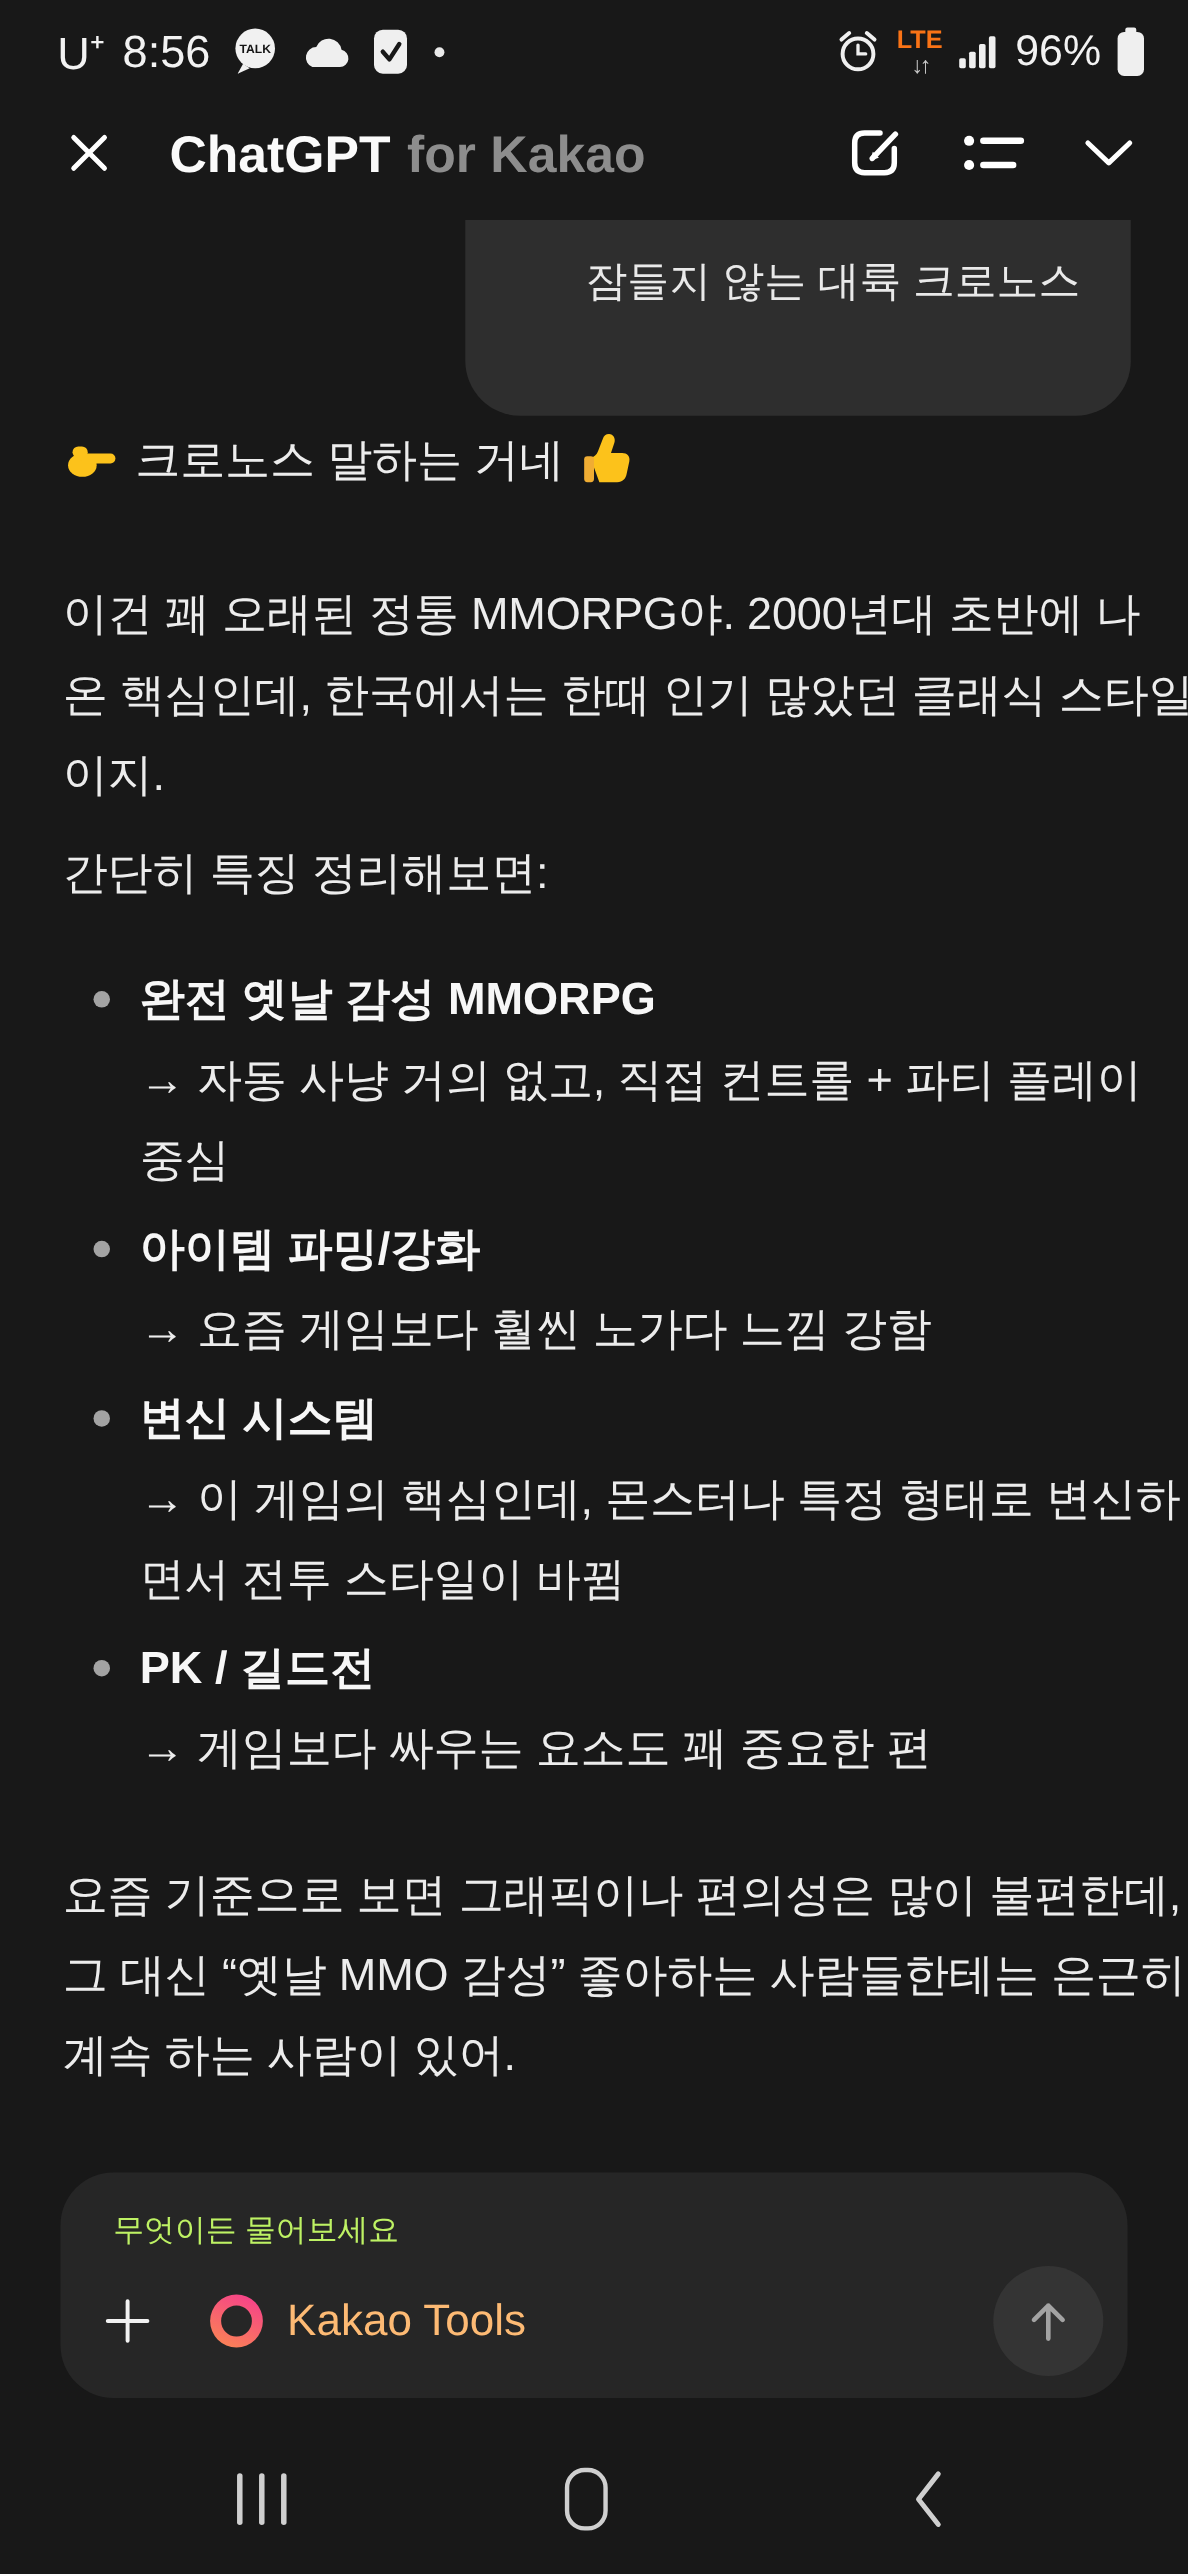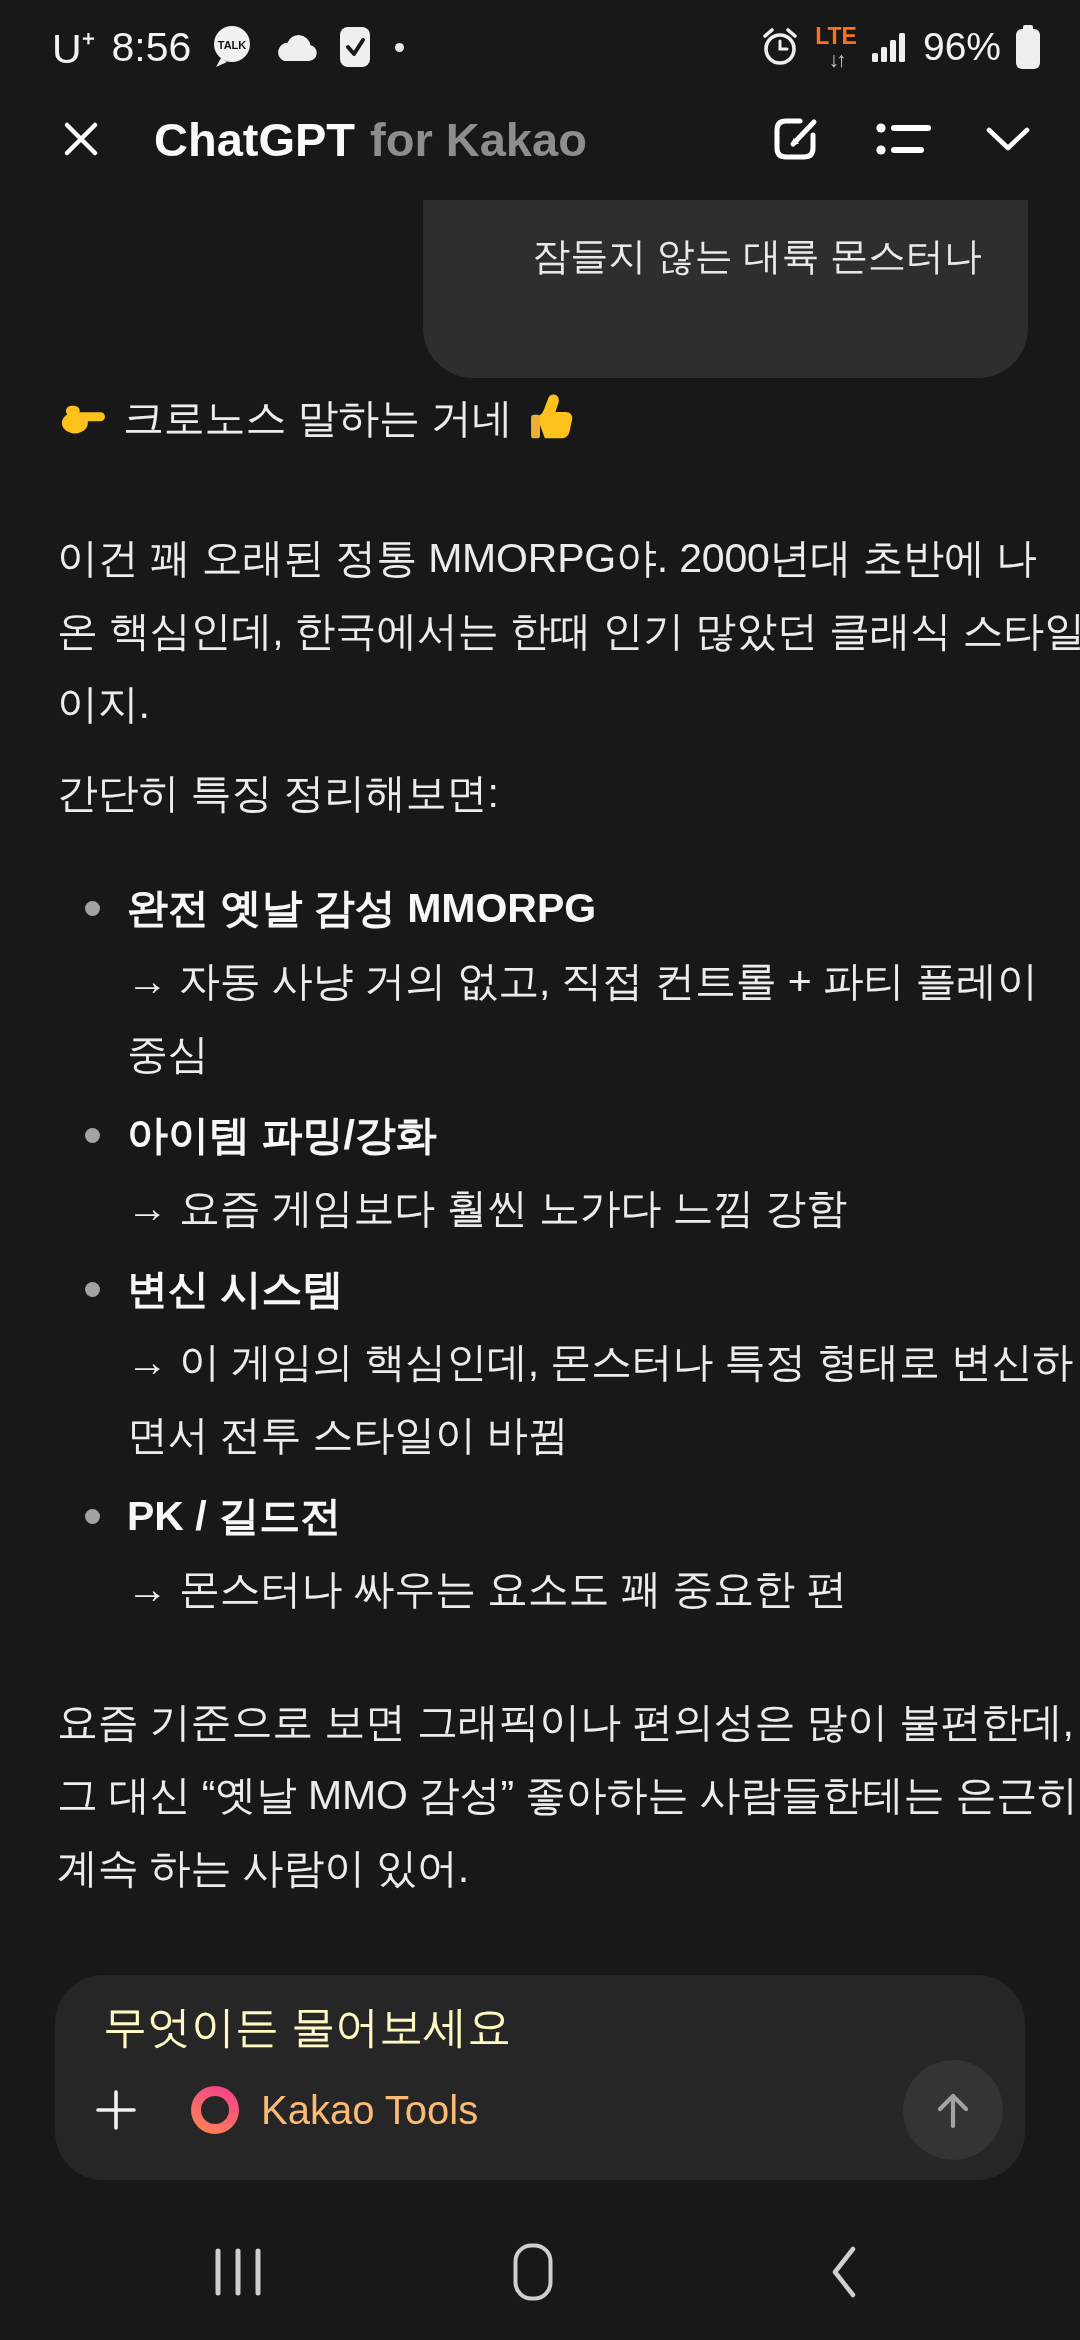--- a/index.html
+++ b/index.html
@@ -45,21 +45,21 @@
   .bullets li:first-child{margin-top:0;}
   .bdot{width:15px;height:15px;border-radius:50%;background:#a3a3a3;margin:29px 0 0 28px;flex:none;}
   .bcontent{margin-left:27px;}
   .btitle{font-weight:700;font-size:41px;line-height:73px;color:#f7f7f7;white-space:pre;}
   .p2{margin-top:60px;}
 
   
   .composer{position:absolute;left:55px;right:55px;top:1975px;height:205px;background:#262626;
             border-radius:48px;box-sizing:border-box;padding:24px 22px 20px 22px;
             display:flex;flex-direction:column;}
-  .placeholder{margin-left:26px;font-size:44px;color:#fef9c3;line-height:56px;}
+  .placeholder{margin-left:26px;font-size:28px;color:#bef264;line-height:56px;}
   .crow{margin-top:auto;display:flex;align-items:center;}
   .plus-btn{margin-left:16px;background:none;border:none;padding:0;display:flex;cursor:pointer;}
   .tools-chip{display:flex;align-items:center;margin-left:52px;gap:22px;background:none;border:none;padding:0;cursor:pointer;}
   .ring{width:48px;height:48px;border-radius:50%;position:relative;flex:none;
         background:linear-gradient(205deg,#f5418a 8%,#fb8355 92%);}
   .ring::after{content:"";position:absolute;inset:10px;border-radius:50%;background:#262626;}
   .tools-label{font-size:40px;color:#fdba74;}
   .send-btn{margin-left:auto;margin-right:0;width:100px;height:100px;border-radius:50%;background:#343434;
             border:none;display:flex;align-items:center;justify-content:center;cursor:pointer;}
 
@@ -167,21 +167,21 @@
         <svg width="52" height="30" viewBox="0 0 52 30">
           <path d="M7 6 L26 24 L45 6" fill="none" stroke="#fff" stroke-width="4.6" stroke-linecap="round" stroke-linejoin="round"></path>
         </svg>
       </span>
     </button>
   </div>
 
   <div class="chat">
 
     <div class="bubble">
-      <span>잠들지 않는 대륙 몬스터나</span>
+      <span>잠들지 않는 대륙 크로노스</span>
     </div>
 
     <div>
 
       <div class="callout">
         <span style="display:flex">
           <svg width="52" height="52" viewBox="0 0 64 64">
             <g fill="#fcc21b">
               <ellipse cx="22" cy="38" rx="16" ry="13"></ellipse>
               <rect x="20" y="25" width="39" height="11" rx="5.5"></rect>
@@ -225,21 +225,21 @@
           <div class="bcontent">
             <div class="btitle">변신 시스템</div>
             <div class="msg">→ 이 게임의 핵심인데, 몬스터나 특정 형태로 변신하
 면서 전투 스타일이 바뀜</div>
           </div>
         </li>
         <li>
           <span class="bdot"></span>
           <div class="bcontent">
             <div class="btitle">PK / 길드전</div>
-            <div class="msg">→ 몬스터나 싸우는 요소도 꽤 중요한 편</div>
+            <div class="msg">→ 게임보다 싸우는 요소도 꽤 중요한 편</div>
           </div>
         </li>
       </ul>
 
       <p class="msg p2">요즘 기준으로 보면 그래픽이나 편의성은 많이 불편한데,
 그 대신 “옛날 MMO 감성” 좋아하는 사람들한테는 은근히
 계속 하는 사람이 있어.</p>
     </div>
   </div>
 

